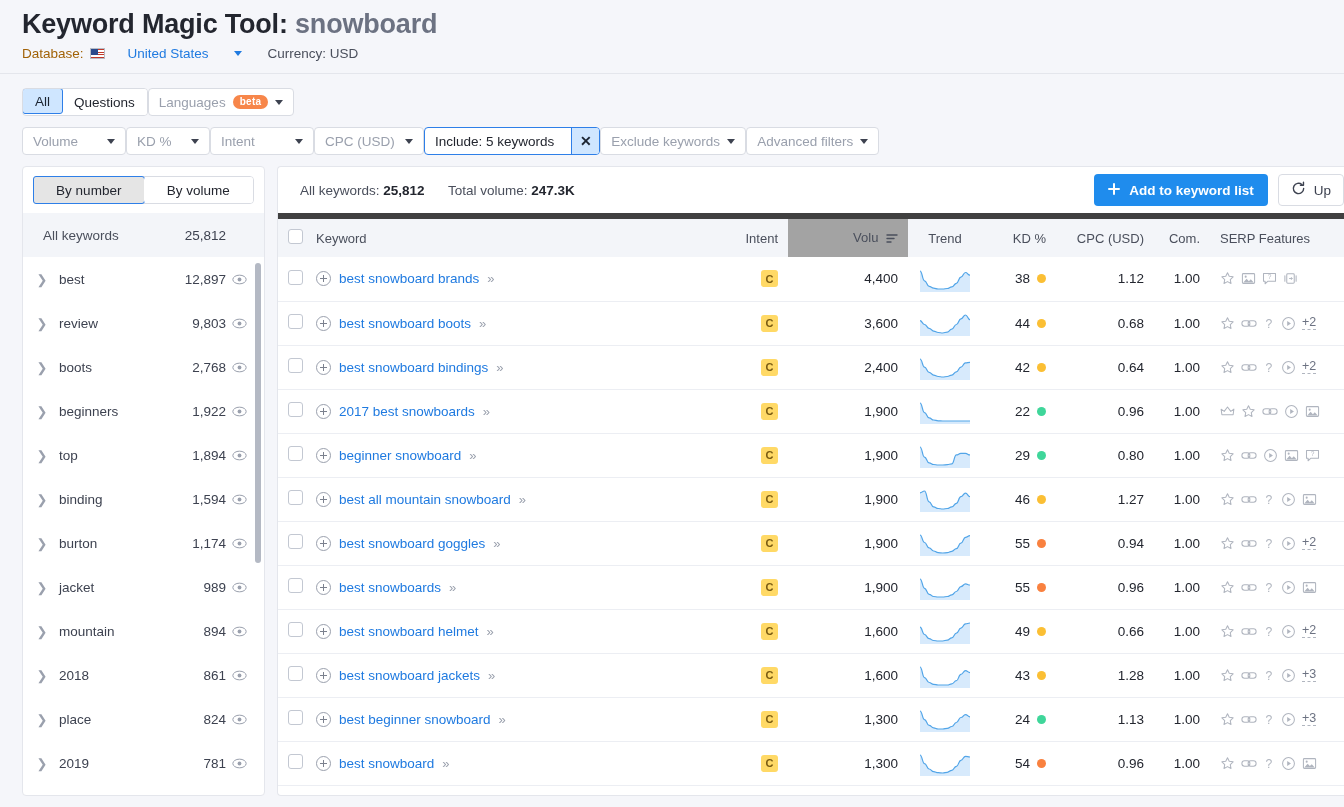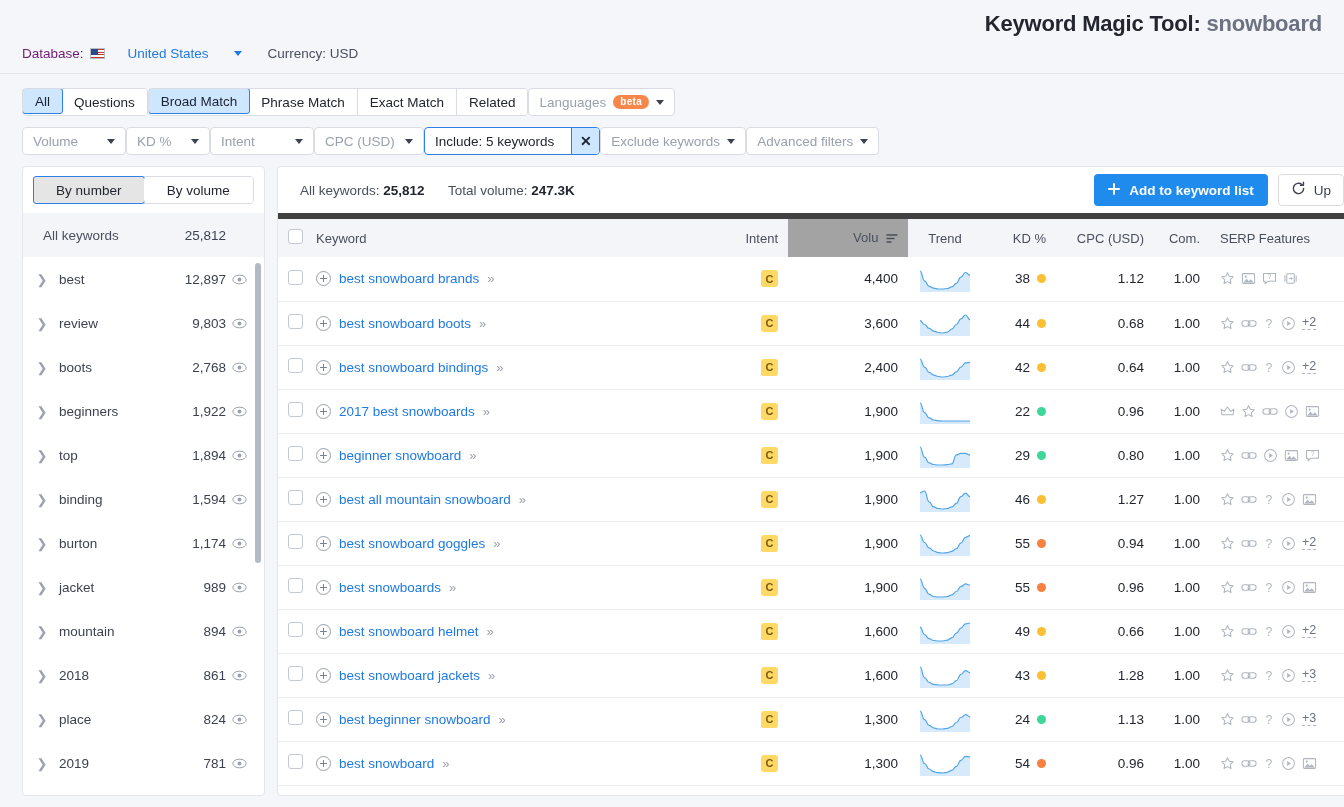--- a/index.html
+++ b/index.html
@@ -12,40 +12,39 @@
     color: #23262f;
     -webkit-font-smoothing: antialiased;
   }
 
   
   .page-head {
     padding: 10px 22px 12px 22px;
     background: #f5f6fa;
   }
   .title-row {
-    font-size: 22px;
+    font-size: 27px;
     font-weight: bold;
     color: #23262f;
     letter-spacing: -0.2px;
     line-height: 28px;
-    text-align: right;
   }
   .title-row .term {
     color: #6c7282;
     font-weight: bold;
   }
   .meta-row {
     margin-top: 8px;
     font-size: 13.5px;
     color: #4a4f5c;
     display: flex;
     align-items: center;
     gap: 6px;
   }
-  .meta-label { color: #701a75; }
+  .meta-label { color: #a16207; }
   .db-link {
     color: #1f7ae0;
     text-decoration: none;
     display: inline-flex;
     align-items: center;
     gap: 23px;
   }
   .flag {
     display: inline-block;
     width: 15px; height: 11px;
@@ -413,26 +412,20 @@
     </a>
     <span class="currency">Currency: USD</span>
   </div>
 </div>
 
 <div class="filters">
   <div class="filter-row">
     <div class="seg-group">
       <span class="seg active">All</span>
       <span class="seg">Questions</span>
-    </div>
-    <div class="seg-group">
-      <span class="seg active">Broad Match</span>
-      <span class="seg">Phrase Match</span>
-      <span class="seg">Exact Match</span>
-      <span class="seg">Related</span>
     </div>
     <div class="pill">
       <span>Languages</span>
       <span class="beta">beta</span>
       <span class="pcaret"></span>
     </div>
   </div>
 
   <div class="filter-row">
     <div class="pill wide">

